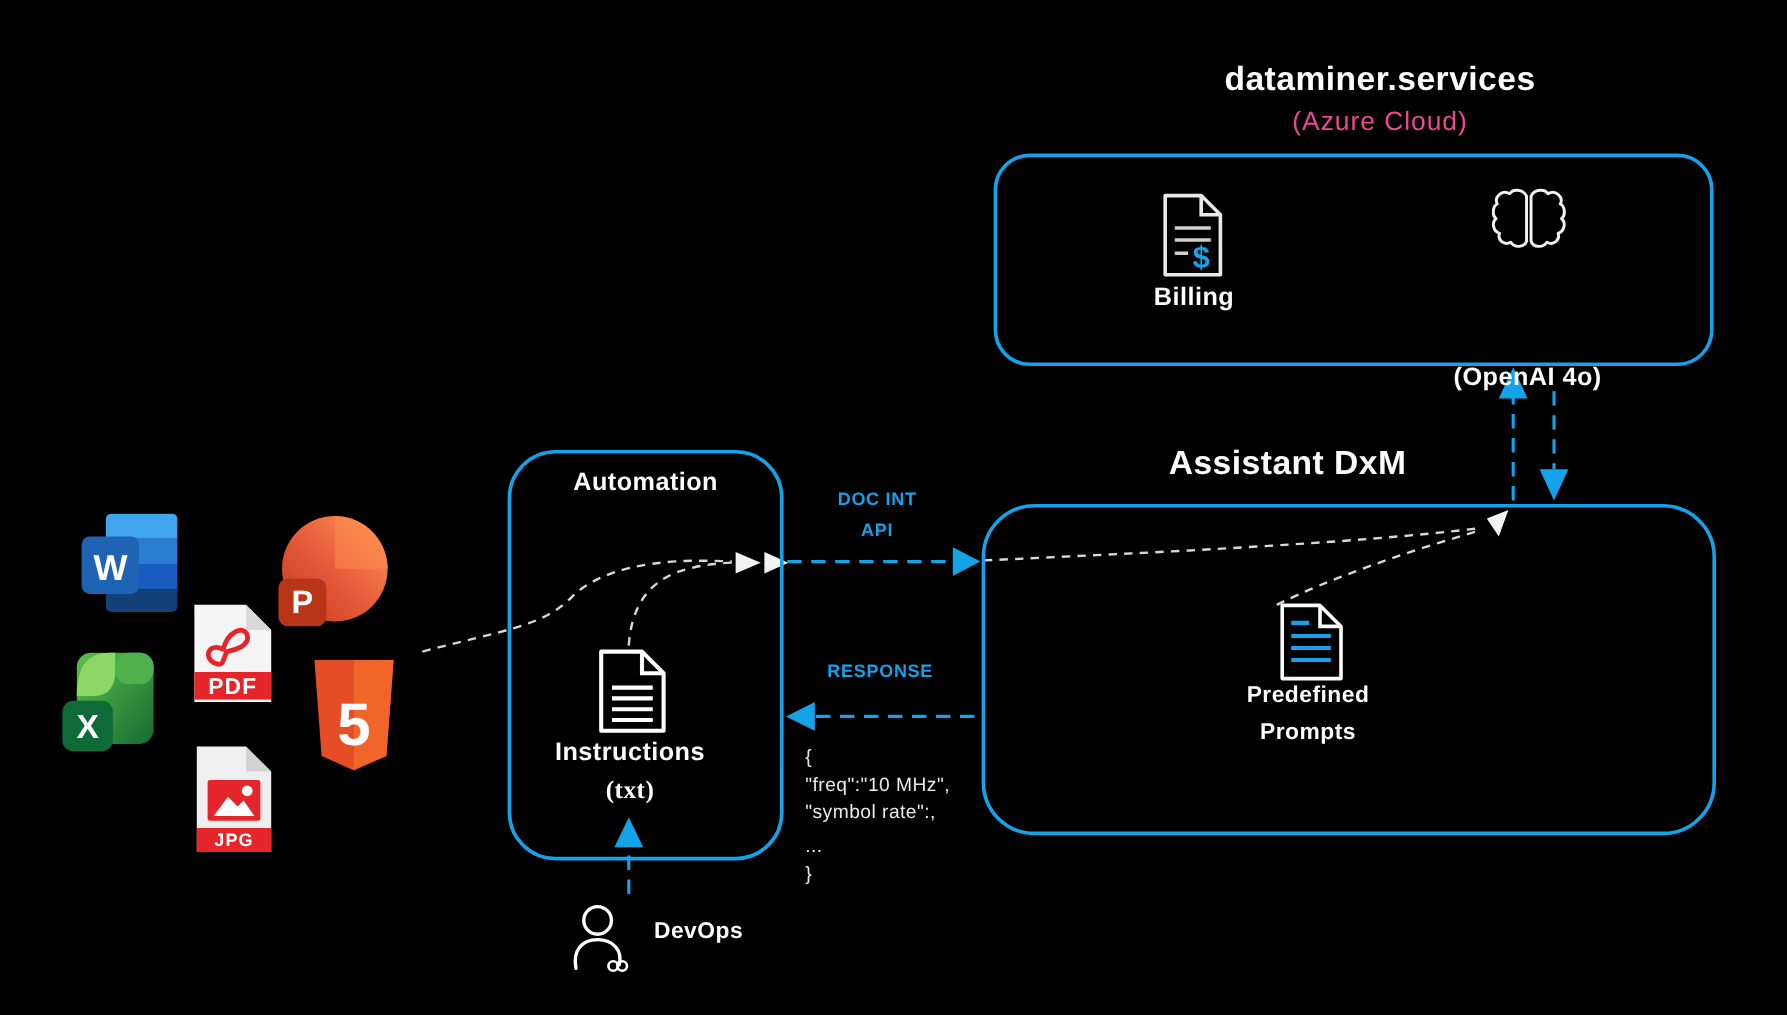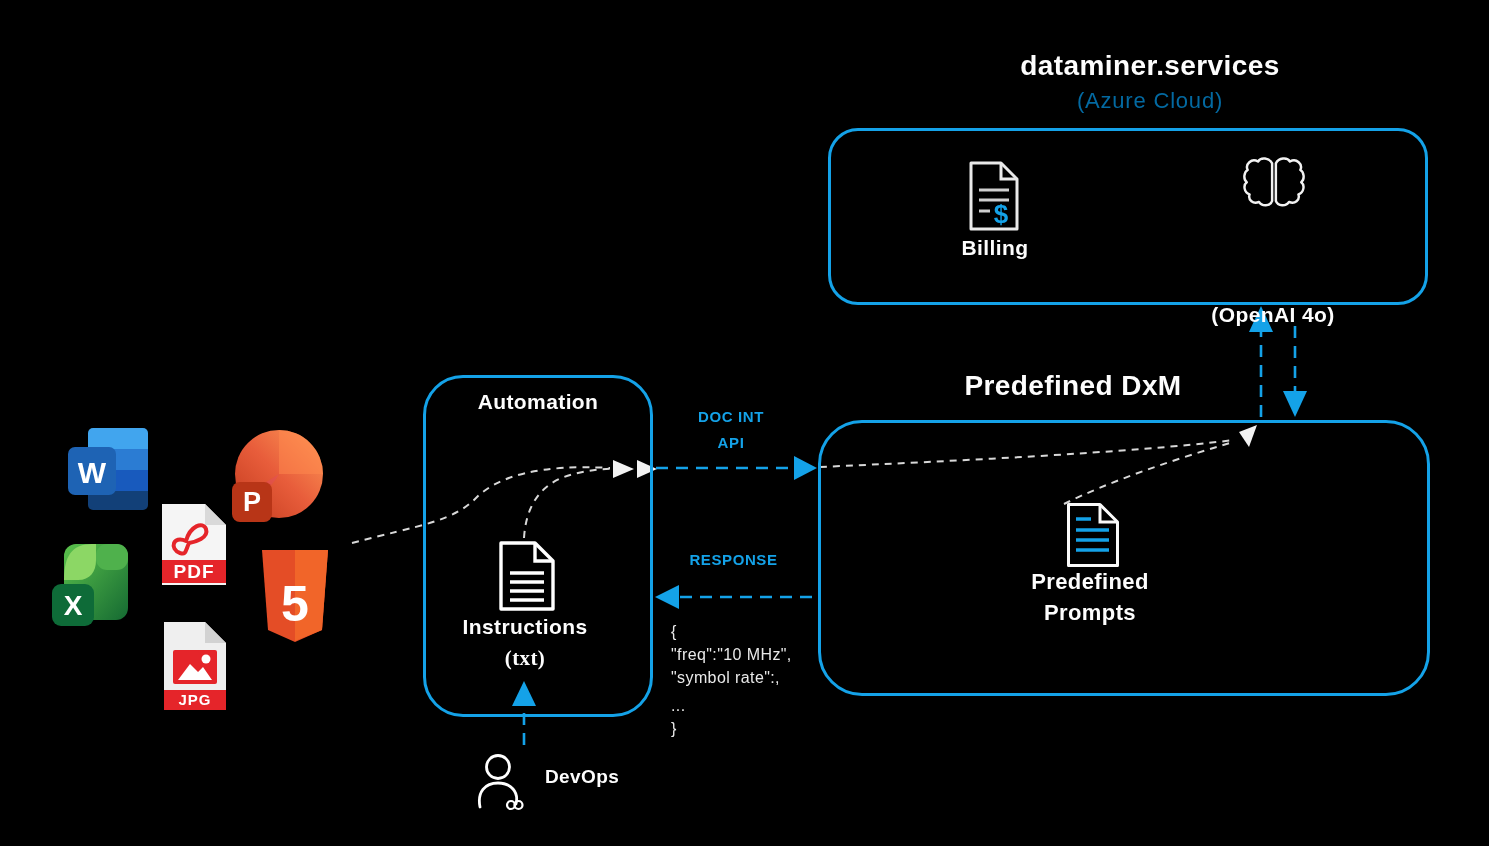--- a/index.html
+++ b/index.html
@@ -5,22 +5,22 @@
   html,body{margin:0;padding:0;background:#000;}
   .canvas{
     position:relative;width:1489px;height:846px;background:#000;overflow:hidden;
     font-family:"Liberation Sans",sans-serif;color:#fff;padding-left:20px;
   }
   .abs{position:absolute;}
   .overlay{position:absolute;left:0;top:0;pointer-events:none;}
   .box{position:absolute;border:3px solid #14A2E8;background:transparent;box-sizing:border-box;}
   .txt{position:absolute;text-align:center;letter-spacing:.4px;}
   .title-xl{font-size:28px;font-weight:700;color:#FDFDFD;}
-  .subtitle{font-size:22px;font-weight:400;color:#0369a1;letter-spacing:.8px;}
-  .label-lg{font-size:22px;font-weight:700;color:#FDFDFD;}
+  .subtitle{font-size:22px;font-weight:400;color:#ec4899;letter-spacing:.8px;}
+  .label-lg{font-size:19px;font-weight:700;color:#FDFDFD;}
   .label-md{font-size:21px;font-weight:700;color:#FDFDFD;}
   .accent-label{font-size:15px;font-weight:700;color:#14A2E8;letter-spacing:.6px;}
   .payload{position:absolute;font-size:16px;font-weight:400;color:#E9E9E9;line-height:23px;letter-spacing:.4px;text-align:left;}
   .wdash{stroke:#D8D8D8;stroke-width:2;fill:none;stroke-dasharray:7 6;}
   .bdash{stroke:#14A2E8;stroke-width:2.6;fill:none;stroke-dasharray:12 8;}
   .bhead{fill:#14A2E8;}
   .whead{fill:#F2F2F2;}
   svg text.badge-txt{fill:#fff;font-family:"Liberation Sans",sans-serif;font-weight:700;}
 </style>
 </head>
@@ -68,21 +68,21 @@
     <text x="33" y="63" font-size="26" font-weight="bold" fill="#14A2E8" text-anchor="middle" font-family="Liberation Sans,sans-serif">$</text>
   </svg>
   <div class="txt label-md" style="left:920px;top:236px;width:150px;">Billing</div>
 
   <svg class="abs" style="left:1243px;top:156px;" width="62" height="58" viewBox="0 0 66 60">
     <path id="brainhalf" d="M31,7 C28,1 19,0 16,5 C9,1 2,8 5,14 C1,16 0,24 4,27 C0,30 1,38 7,40 C5,46 11,51 17,48 C20,53 29,53 31,47 Z" fill="none" stroke="#F2F2F2" stroke-width="2.6" stroke-linejoin="round"></path>
     <use href="#brainhalf" transform="translate(66,0) scale(-1,1)"></use>
   </svg>
   <div class="txt label-md" style="left:1158px;top:257px;width:230px;margin-top:46px;">(OpenAI 4o)</div>
 
-  <div class="txt title-xl" style="left:823px;top:370px;width:500px;">Predefined DxM</div>
+  <div class="txt title-xl" style="left:823px;top:370px;width:500px;">Assistant DxM</div>
   <div class="box" style="left:818px;top:420px;width:612px;height:276px;border-radius:44px;"></div>
 
   <svg class="abs" style="left:1066px;top:502px;" width="54" height="66" viewBox="0 0 54 66">
     <path d="M2.5,2.5 H34 L51.5,20 V63.5 H2.5 Z" fill="none" stroke="#FAFAFA" stroke-width="3" stroke-linejoin="round"></path>
     <path d="M34,2.5 V20 H51.5" fill="none" stroke="#FAFAFA" stroke-width="3"></path>
     <line x1="10" y1="17" x2="25" y2="17" stroke="#14A2E8" stroke-width="3.5"></line>
     <line x1="10" y1="28" x2="43" y2="28" stroke="#14A2E8" stroke-width="3.5"></line>
     <line x1="10" y1="38" x2="43" y2="38" stroke="#14A2E8" stroke-width="3.5"></line>
     <line x1="10" y1="48" x2="43" y2="48" stroke="#14A2E8" stroke-width="3.5"></line>
   </svg>

